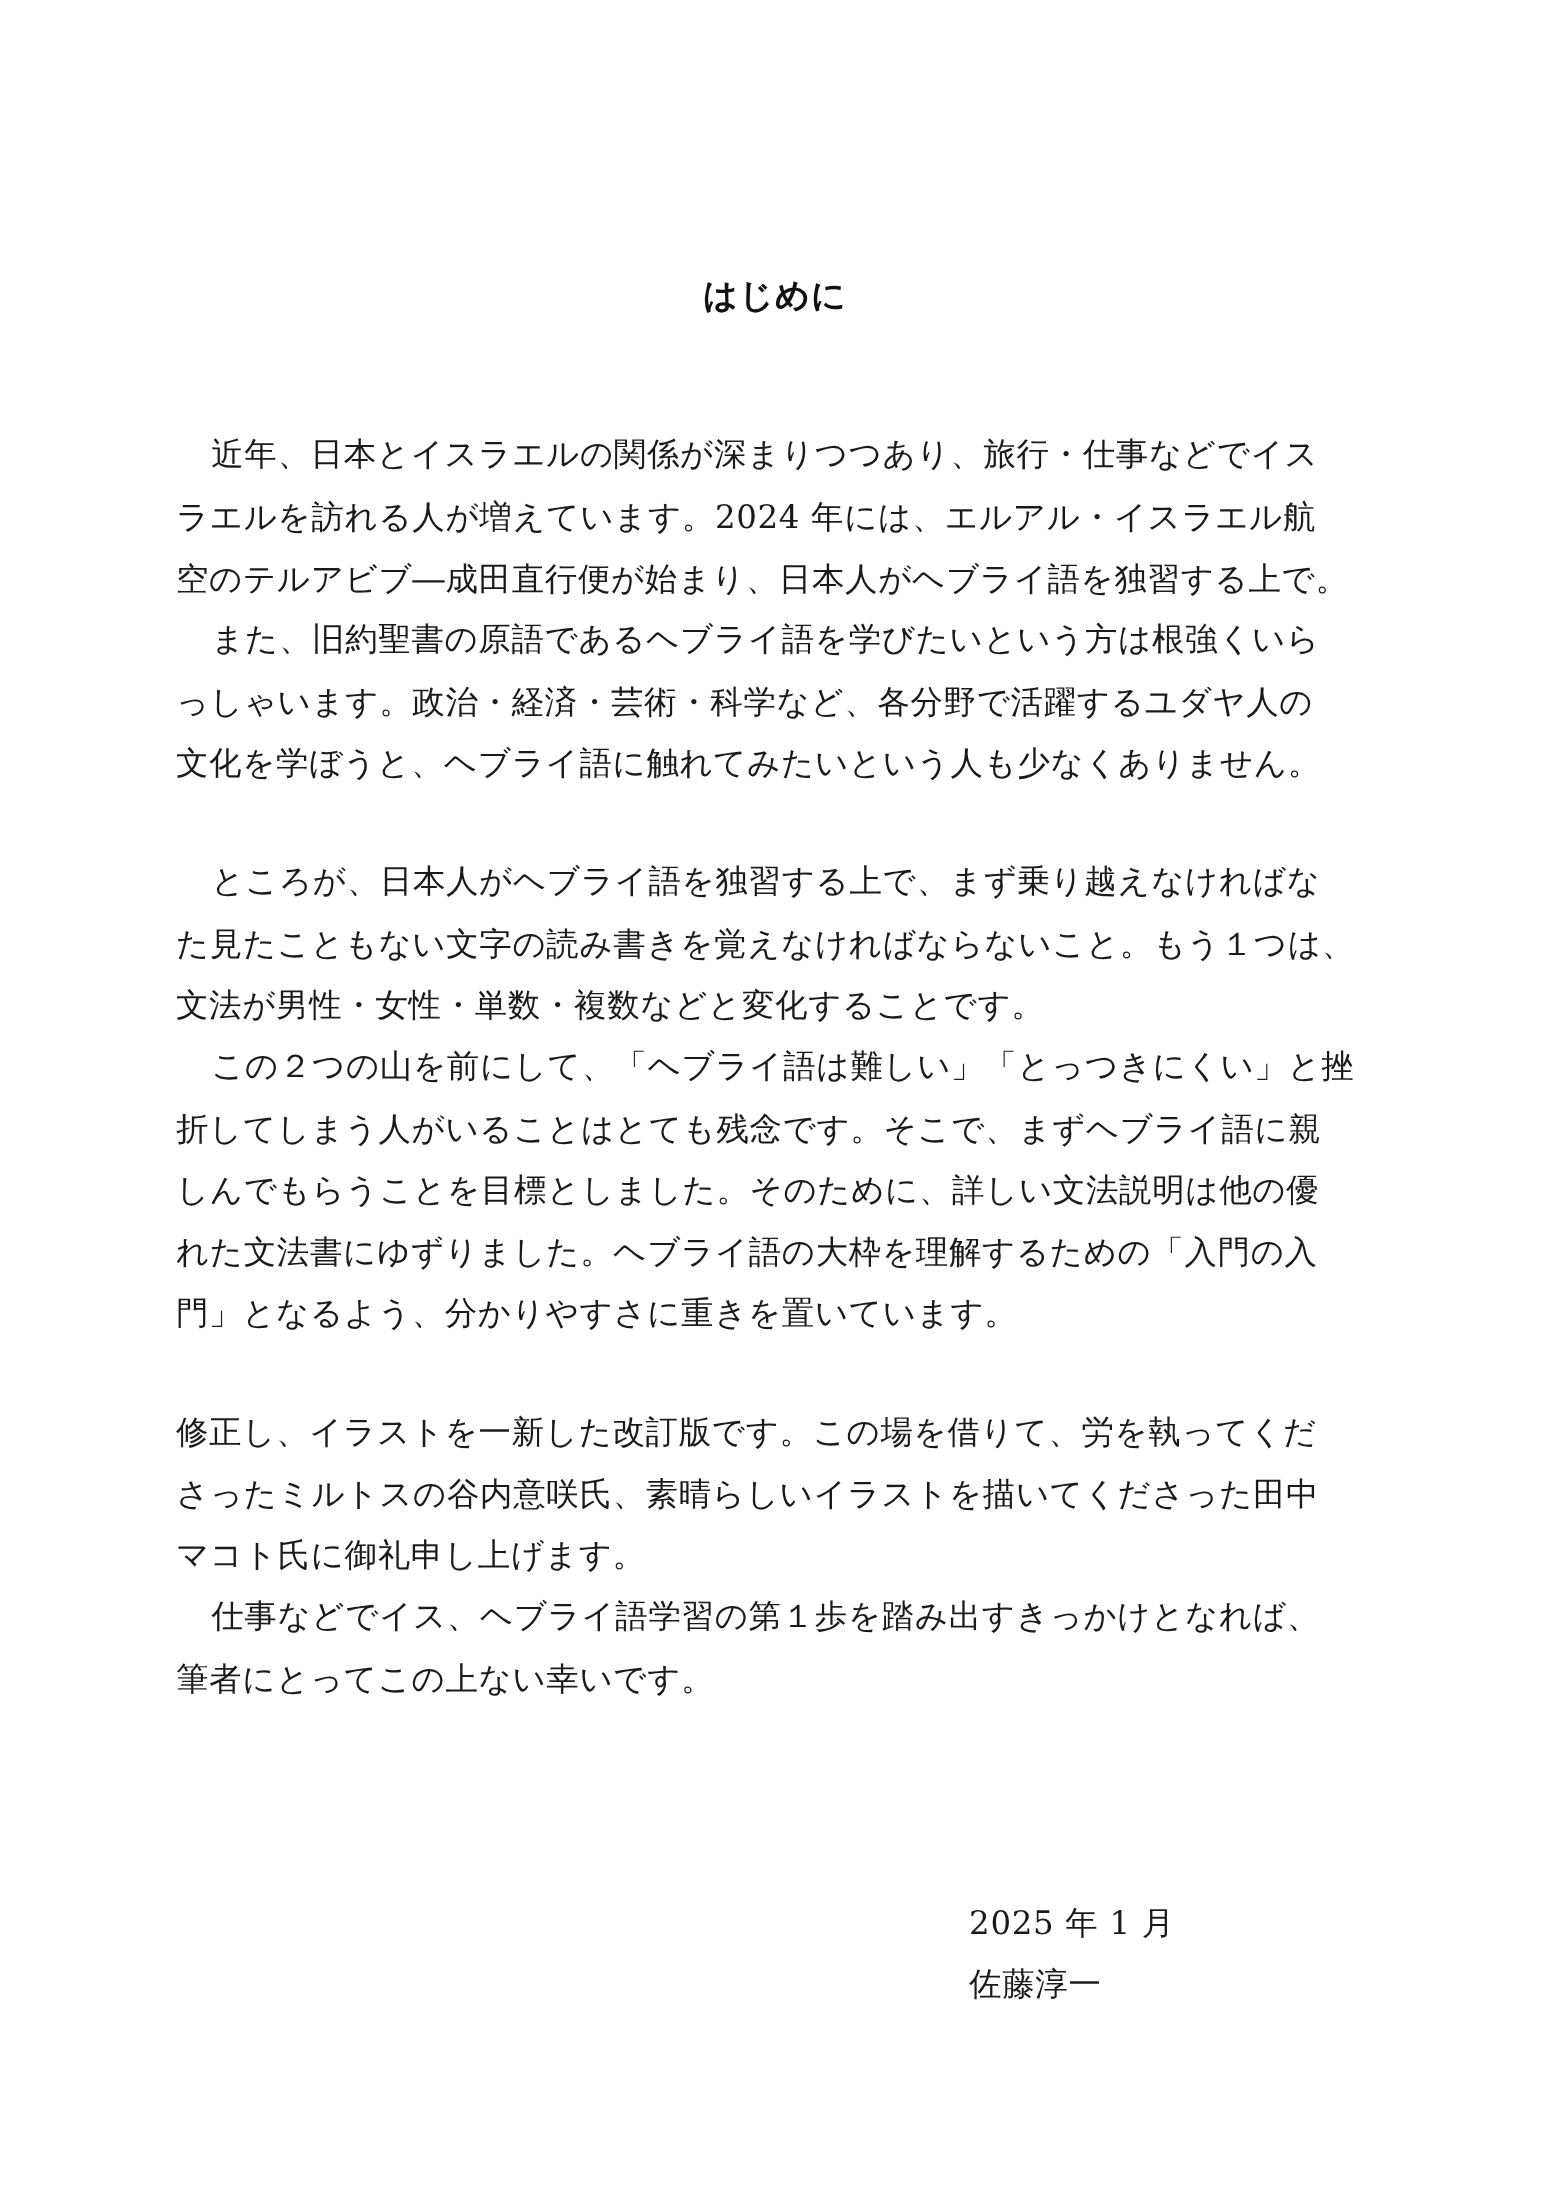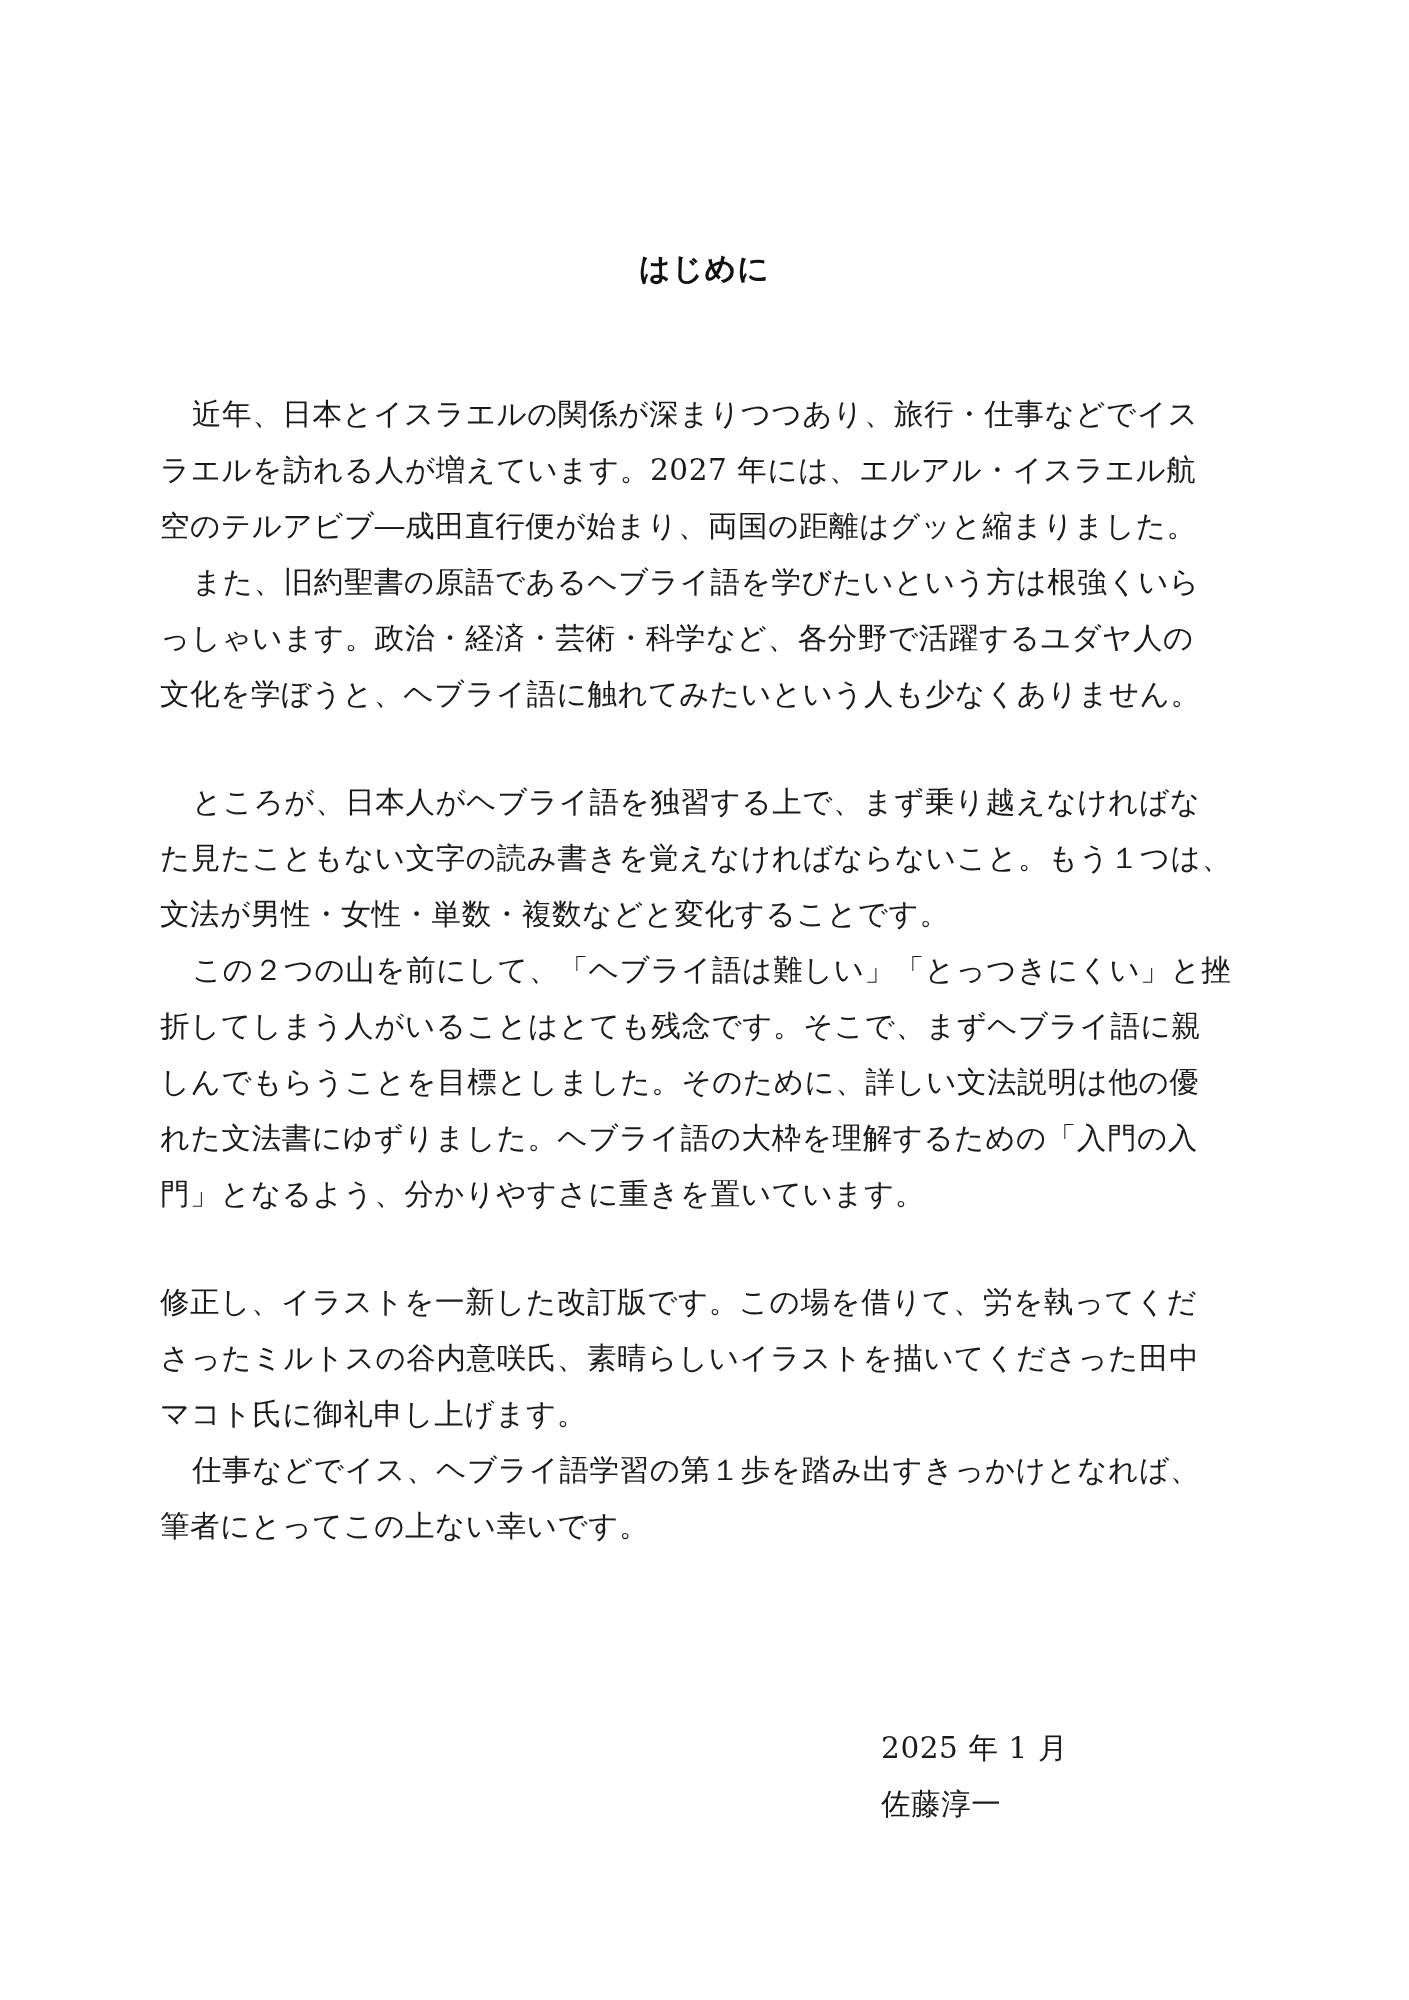--- a/index.html
+++ b/index.html
@@ -76,22 +76,22 @@
 <body>
 
 <div class="page">
 
   <div class="title">はじめに</div>
 
   <div class="body-text">
 
     <div>
       <span class="line indent">近年、日本とイスラエルの関係が深まりつつあり、旅行・仕事などでイス</span>
-      <span class="line">ラエルを訪れる人が増えています。2027 年には、エルアル・イスラエル航</span>
-      <span class="line">空のテルアビブ―成田直行便が始まり、両国の距離はグッと縮まりました。</span>
+      <span class="line">ラエルを訪れる人が増えています。2024 年には、エルアル・イスラエル航</span>
+      <span class="line">空のテルアビブ―成田直行便が始まり、日本人がヘブライ語を独習する上で。</span>
     </div>
 
     <div>
       <span class="line indent">また、旧約聖書の原語であるヘブライ語を学びたいという方は根強くいら</span>
       <span class="line">っしゃいます。政治・経済・芸術・科学など、各分野で活躍するユダヤ人の</span>
       <span class="line">文化を学ぼうと、ヘブライ語に触れてみたいという人も少なくありません。</span>
     </div>
 
     <div class="para-gap"></div>
 

